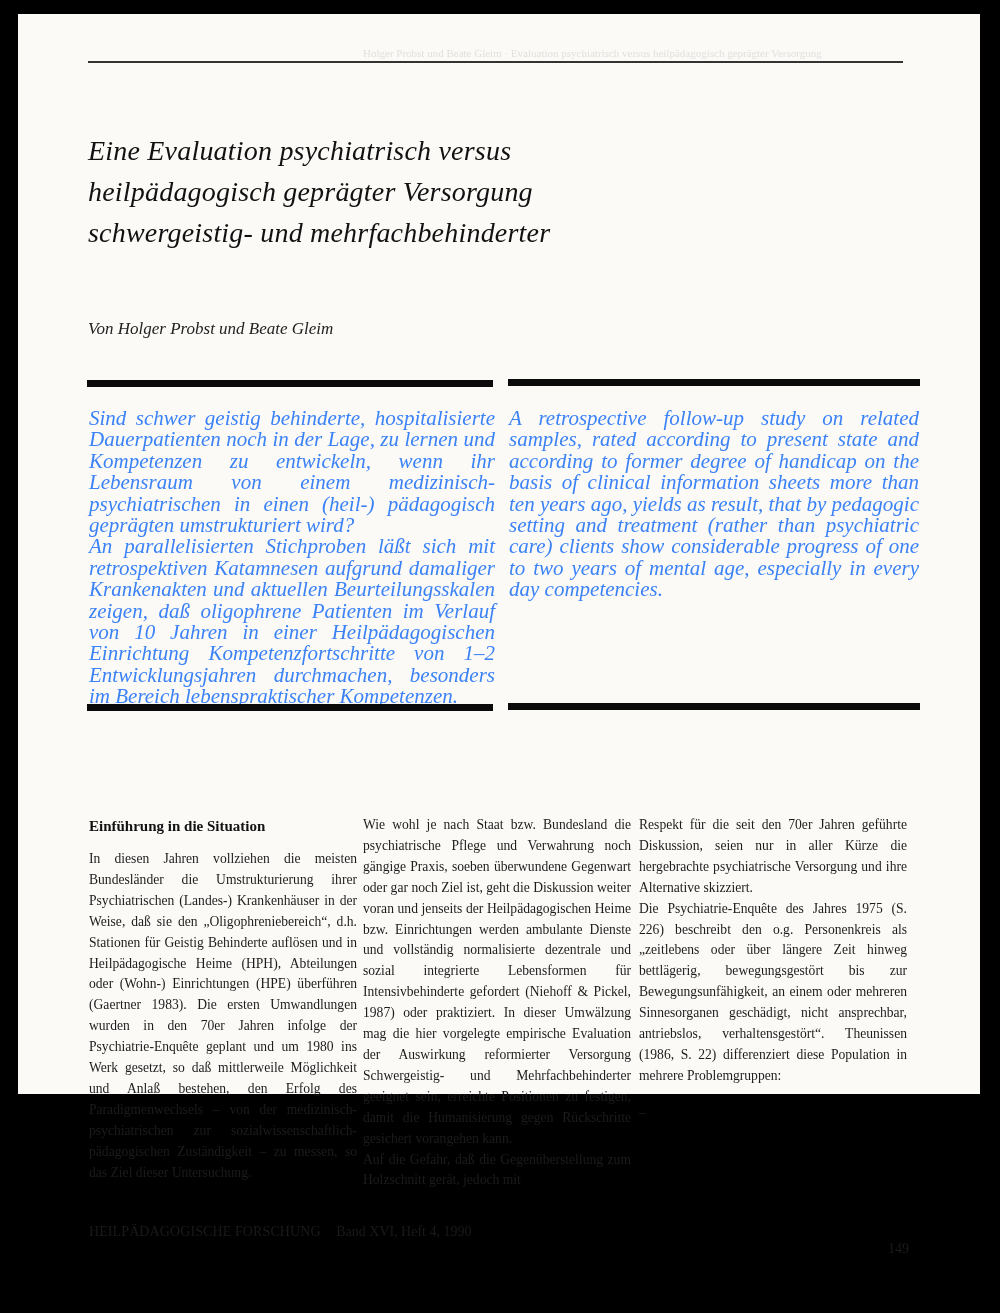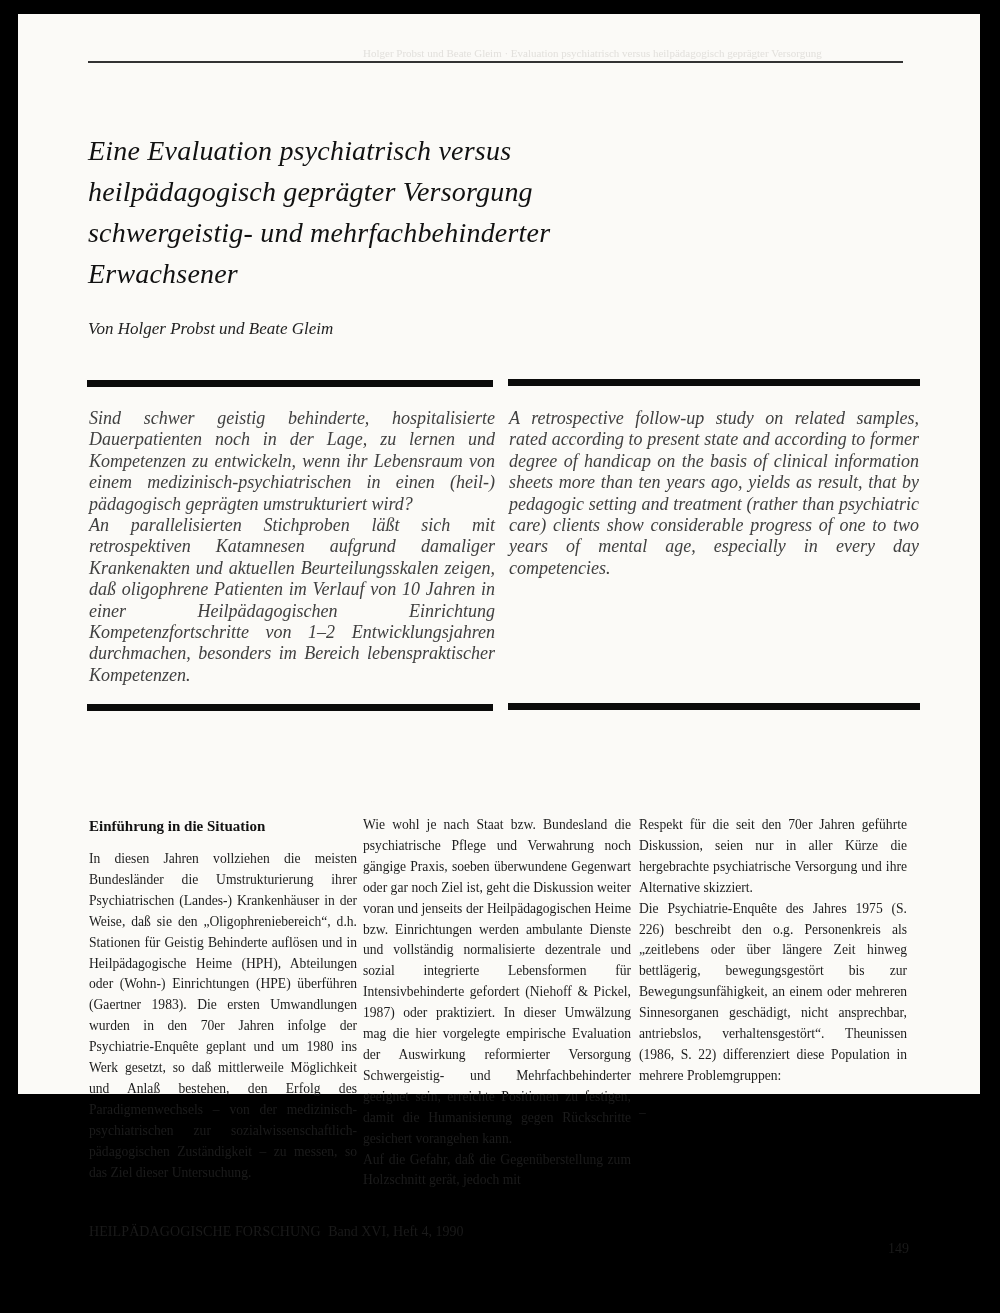--- a/index.html
+++ b/index.html
@@ -61,24 +61,24 @@
   .rule-a1 { left: 69px; top: 366px; width: 406px; }
   .rule-a2 { left: 490px; top: 365px; width: 412px; }
   .rule-b1 { left: 69px; top: 690px; width: 406px; }
   .rule-b2 { left: 490px; top: 689px; width: 412px; }
 
   .abstract {
     position: absolute;
     top: 394px;
     font-style: italic;
     font-family: "Liberation Serif", serif;
-    font-size: 18px;
+    font-size: 21px;
     line-height: 21.4px;
     text-align: justify;
-    color: #404040;
+    color: #3b82f6;
   }
   .abstract-de { left: 71px; width: 406px; }
   .abstract-en { left: 491px; width: 410px; }
   .abstract p { margin: 0; }
 
   .col {
     position: absolute;
     top: 801px;
     width: 268px;
     font-size: 13.6px;
@@ -109,36 +109,35 @@
 
   .footer {
     position: absolute;
     left: 71px; top: 1210px;
     width: 820px;
     font-size: 14px;
     color: #1a1a1a;
     white-space: nowrap;
   }
   .footer .journal { letter-spacing: 0.1px; }
-  .footer .issue { margin-left: 4px; }
+  .footer .issue { margin-left: 12px; }
   .footer .page-number { position: absolute; right: 0; top: 17px; }
 </style>
 </head>
 <body>
 
 <div class="page">
 
   <div class="ghost-header">Holger Probst und Beate Gleim · Evaluation psychiatrisch versus heilpädagogisch geprägter Versorgung</div>
   <div class="top-rule"></div>
 
   <h1 class="title">
     <span>Eine Evaluation psychiatrisch versus</span>
     <span>heilpädagogisch geprägter Versorgung</span>
     <span>schwergeistig- und mehrfachbehinderter</span>
-    <span>Erwachsener</span>
   </h1>
 
   <div class="authors">Von Holger Probst und Beate Gleim</div>
 
   <div class="thick-rule rule-a1"></div>
   <div class="thick-rule rule-a2"></div>
 
   <div class="abstract abstract-de">
     <p>Sind schwer geistig behinderte, hospitalisierte Dauerpatienten noch in der Lage, zu lernen und Kompetenzen zu entwickeln, wenn ihr Lebensraum von einem medizinisch-psychiatrischen in einen (heil-) pädagogisch geprägten umstrukturiert wird?</p>
     <p>An parallelisierten Stichproben läßt sich mit retrospektiven Katamnesen aufgrund damaliger Krankenakten und aktuellen Beurteilungsskalen zeigen, daß oligophrene Patienten im Verlauf von 10 Jahren in einer Heilpädagogischen Einrichtung Kompetenzfortschritte von 1–2 Entwicklungsjahren durchmachen, besonders im Bereich lebenspraktischer Kompetenzen.</p>

